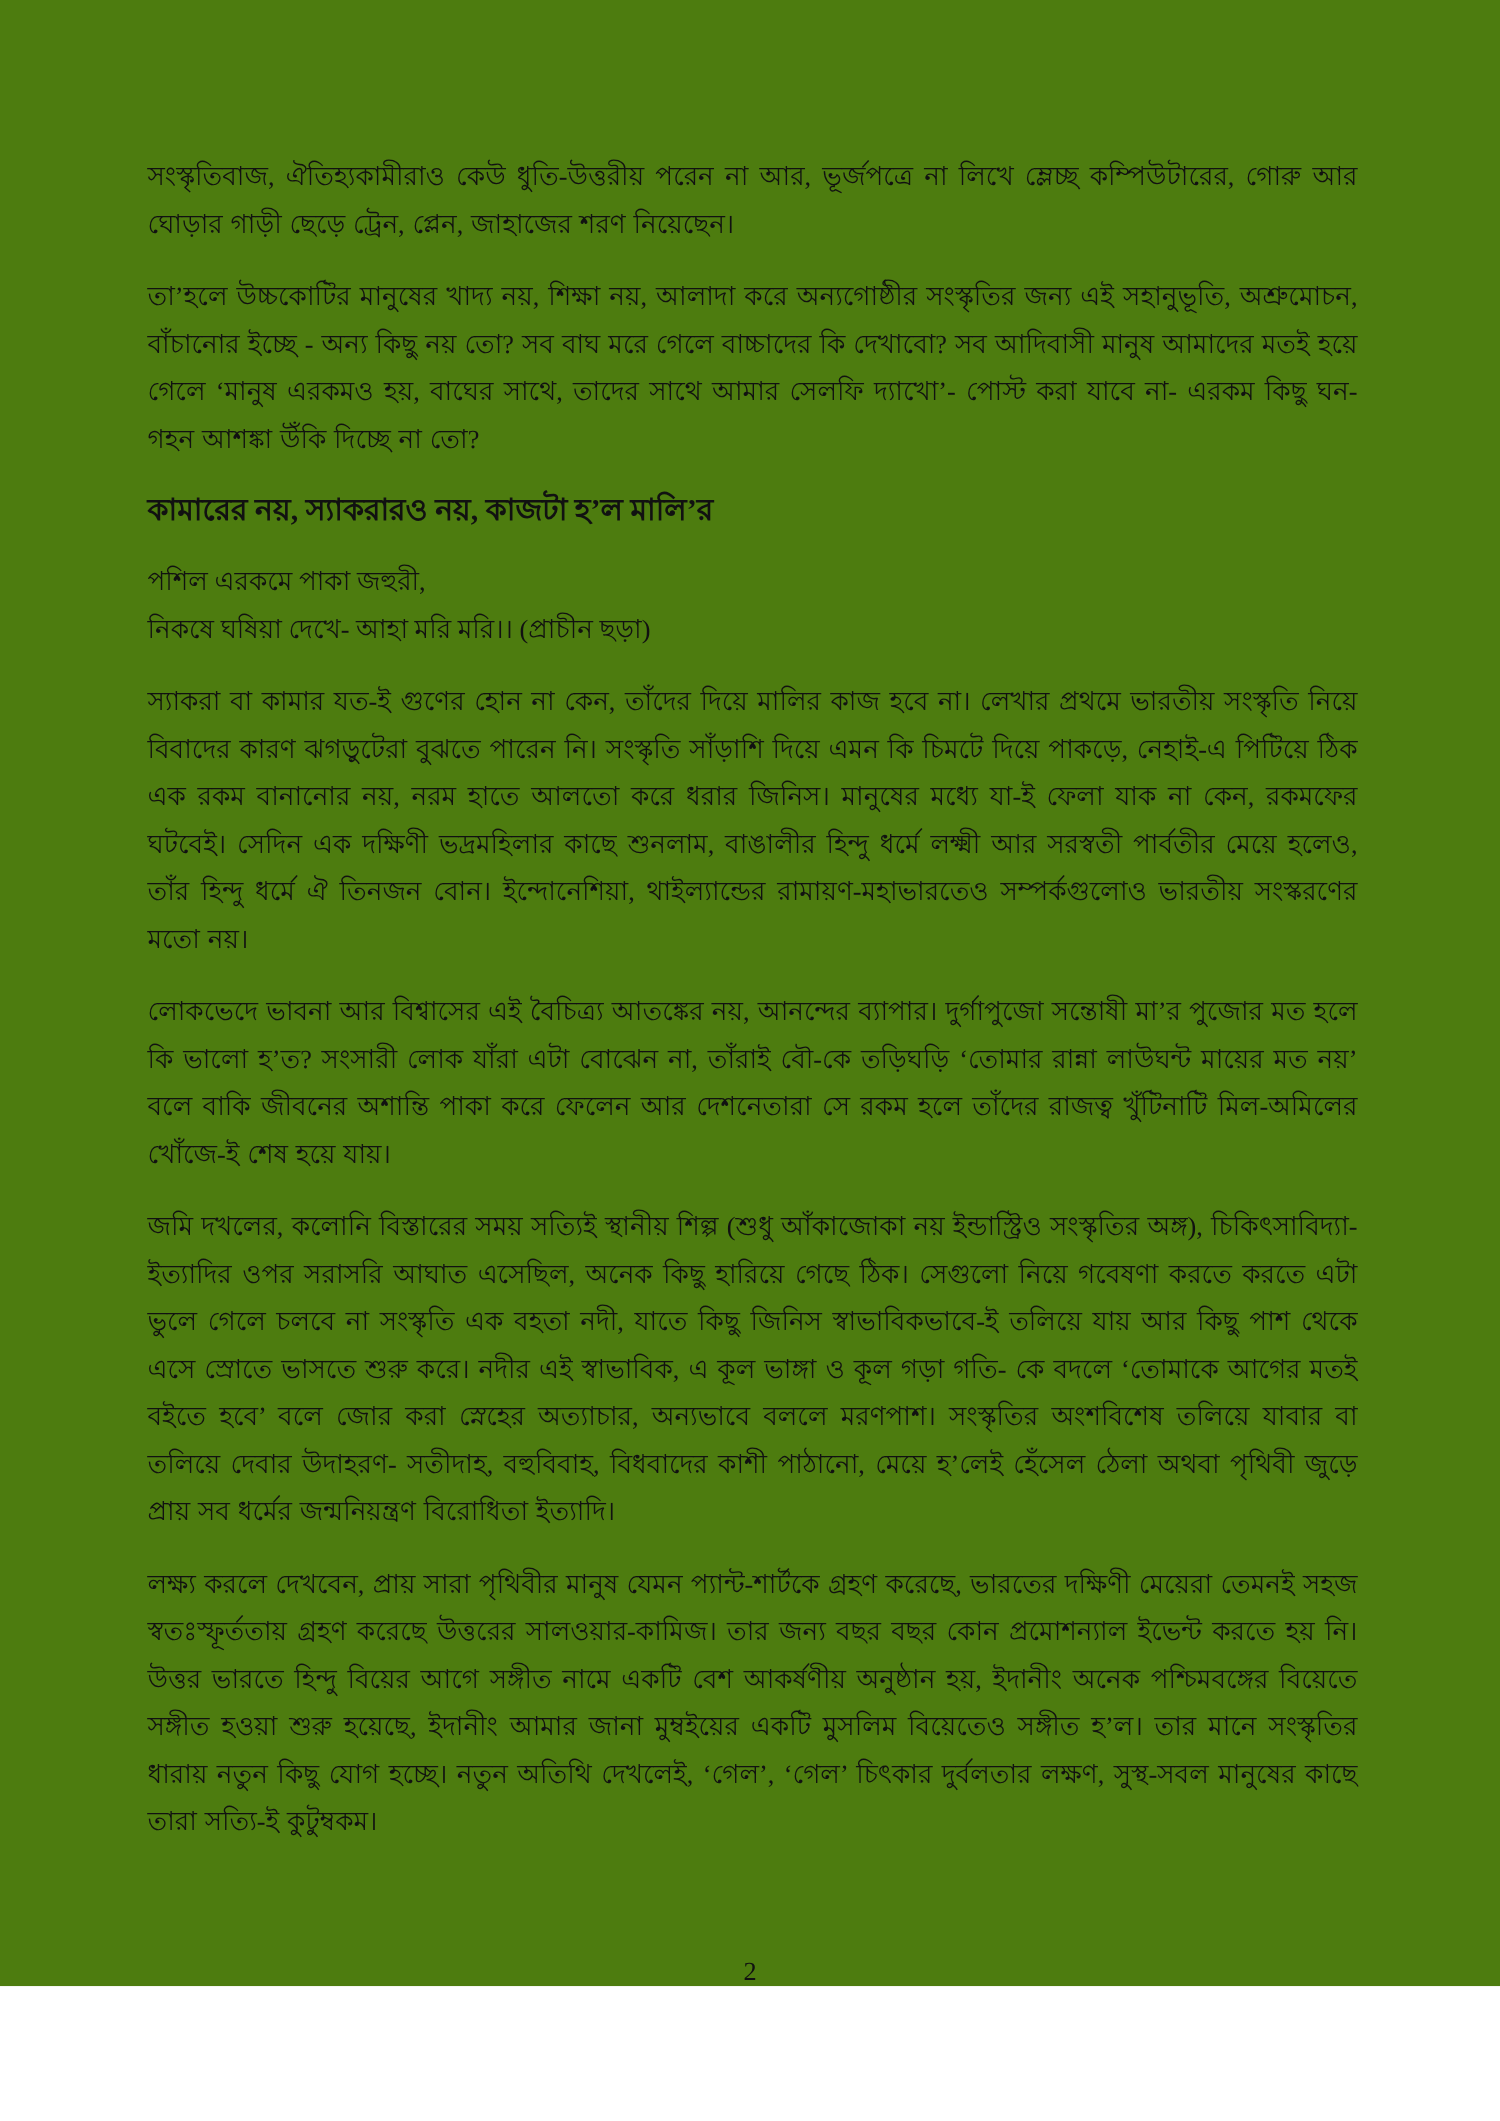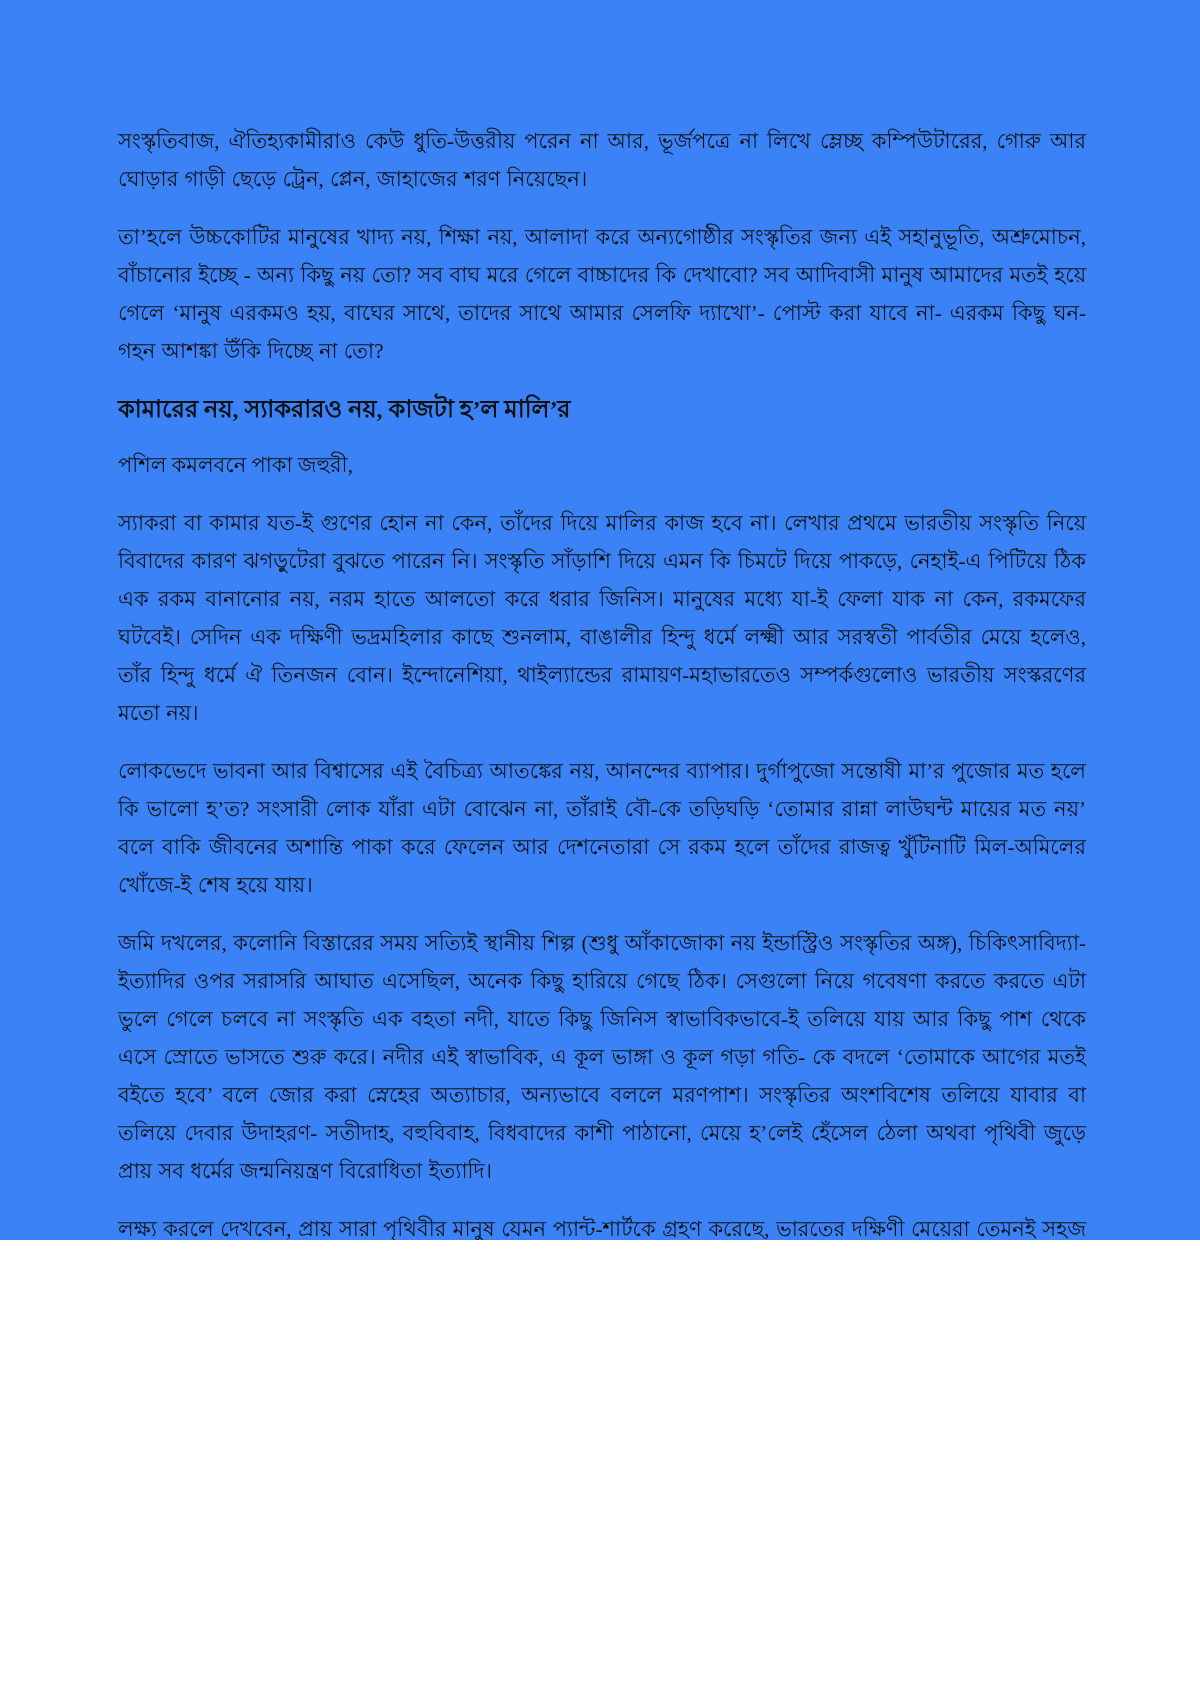--- a/index.html
+++ b/index.html
@@ -3,22 +3,22 @@
 <meta charset="utf-8">
 <style>
   html, body {
     margin: 0;
     padding: 0;
     background: #ffffff;
   }
   .page {
     position: relative;
     width: 1200px;
-    height: 1240px;
-    background: #3b82f6;
+    height: 1589px;
+    background: #4d7c0f;
     color: #111111;
     font-family: "Liberation Serif", "DejaVu Sans", sans-serif;
     overflow: hidden;
   }
   .content {
     position: absolute;
     top: 122px;
     left: 118px;
     width: 968px;
   }
@@ -60,21 +60,22 @@
 <div class="page">
   <div class="content">
 
     <p class="para">সংস্কৃতিবাজ, ঐতিহ্যকামীরাও কেউ ধুতি-উত্তরীয় পরেন না আর, ভূর্জপত্রে না লিখে ম্লেচ্ছ কম্পিউটারের, গোরু আর ঘোড়ার গাড়ী ছেড়ে ট্রেন, প্লেন, জাহাজের শরণ নিয়েছেন।</p>
 
     <p class="para">তা’হলে উচ্চকোটির মানুষের খাদ্য নয়, শিক্ষা নয়, আলাদা করে অন্যগোষ্ঠীর সংস্কৃতির জন্য এই সহানুভূতি, অশ্রুমোচন, বাঁচানোর ইচ্ছে - অন্য কিছু নয় তো? সব বাঘ মরে গেলে বাচ্চাদের কি দেখাবো? সব আদিবাসী মানুষ আমাদের মতই হয়ে গেলে ‘মানুষ এরকমও হয়, বাঘের সাথে, তাদের সাথে আমার সেলফি দ্যাখো’- পোস্ট করা যাবে না- এরকম কিছু ঘন-গহন আশঙ্কা উঁকি দিচ্ছে না তো?</p>
 
     <h2 class="section-heading">কামারের নয়, স্যাকরারও নয়, কাজটা হ’ল মালি’র</h2>
 
     <div class="poem">
-      <p class="poem-line">পশিল কমলবনে পাকা জহুরী,</p>
+      <p class="poem-line">পশিল এরকমে পাকা জহুরী,</p>
+      <p class="poem-line">নিকষে ঘষিয়া দেখে- আহা মরি মরি।। (প্রাচীন ছড়া)</p>
     </div>
 
     <p class="para">স্যাকরা বা কামার যত-ই গুণের হোন না কেন, তাঁদের দিয়ে মালির কাজ হবে না। লেখার প্রথমে ভারতীয় সংস্কৃতি নিয়ে বিবাদের কারণ ঝগড়ুটেরা বুঝতে পারেন নি। সংস্কৃতি সাঁড়াশি দিয়ে এমন কি চিমটে দিয়ে পাকড়ে, নেহাই-এ পিটিয়ে ঠিক এক রকম বানানোর নয়, নরম হাতে আলতো করে ধরার জিনিস। মানুষের মধ্যে যা-ই ফেলা যাক না কেন, রকমফের ঘটবেই। সেদিন এক দক্ষিণী ভদ্রমহিলার কাছে শুনলাম, বাঙালীর হিন্দু ধর্মে লক্ষ্মী আর সরস্বতী পার্বতীর মেয়ে হলেও, তাঁর হিন্দু ধর্মে ঐ তিনজন বোন। ইন্দোনেশিয়া, থাইল্যান্ডের রামায়ণ-মহাভারতেও সম্পর্কগুলোও ভারতীয় সংস্করণের মতো নয়।</p>
 
     <p class="para">লোকভেদে ভাবনা আর বিশ্বাসের এই বৈচিত্র্য আতঙ্কের নয়, আনন্দের ব্যাপার। দুর্গাপুজো সন্তোষী মা’র পুজোর মত হলে কি ভালো হ’ত? সংসারী লোক যাঁরা এটা বোঝেন না, তাঁরাই বৌ-কে তড়িঘড়ি ‘তোমার রান্না লাউঘন্ট মায়ের মত নয়’ বলে বাকি জীবনের অশান্তি পাকা করে ফেলেন আর দেশনেতারা সে রকম হলে তাঁদের রাজত্ব খুঁটিনাটি মিল-অমিলের খোঁজে-ই শেষ হয়ে যায়।</p>
 
 
     <p class="para">জমি দখলের, কলোনি বিস্তারের সময় সত্যিই স্থানীয় শিল্প (শুধু আঁকাজোকা নয় ইন্ডাস্ট্রিও সংস্কৃতির অঙ্গ), চিকিৎসাবিদ্যা- ইত্যাদির ওপর সরাসরি আঘাত এসেছিল, অনেক কিছু হারিয়ে গেছে ঠিক। সেগুলো নিয়ে গবেষণা করতে করতে এটা ভুলে গেলে চলবে না সংস্কৃতি এক বহতা নদী, যাতে কিছু জিনিস স্বাভাবিকভাবে-ই তলিয়ে যায় আর কিছু পাশ থেকে এসে স্রোতে ভাসতে শুরু করে। নদীর এই স্বাভাবিক, এ কূল ভাঙ্গা ও কূল গড়া গতি- কে বদলে ‘তোমাকে আগের মতই বইতে হবে’ বলে জোর করা স্নেহের অত্যাচার, অন্যভাবে বললে মরণপাশ। সংস্কৃতির অংশবিশেষ তলিয়ে যাবার বা তলিয়ে দেবার উদাহরণ- সতীদাহ, বহুবিবাহ, বিধবাদের কাশী পাঠানো, মেয়ে হ’লেই হেঁসেল ঠেলা অথবা পৃথিবী জুড়ে প্রায় সব ধর্মের জন্মনিয়ন্ত্রণ বিরোধিতা ইত্যাদি।</p>
 
     <p class="para">লক্ষ্য করলে দেখবেন, প্রায় সারা পৃথিবীর মানুষ যেমন প্যান্ট-শার্টকে গ্রহণ করেছে, ভারতের দক্ষিণী মেয়েরা তেমনই সহজ স্বতঃস্ফূর্ততায় গ্রহণ করেছে উত্তরের সালওয়ার-কামিজ। তার জন্য বছর বছর কোন প্রমোশন্যাল ইভেন্ট করতে হয় নি। উত্তর ভারতে হিন্দু বিয়ের আগে সঙ্গীত নামে একটি বেশ আকর্ষণীয় অনুষ্ঠান হয়, ইদানীং অনেক পশ্চিমবঙ্গের বিয়েতে সঙ্গীত হওয়া শুরু হয়েছে, ইদানীং আমার জানা মুম্বইয়ের একটি মুসলিম বিয়েতেও সঙ্গীত হ’ল। তার মানে সংস্কৃতির ধারায় নতুন কিছু যোগ হচ্ছে। নতুন অতিথি দেখলেই, ‘গেল’, ‘গেল’ চিৎকার দুর্বলতার লক্ষণ, সুস্থ-সবল মানুষের কাছে তারা সত্যি-ই কুটুম্বকম।</p>

